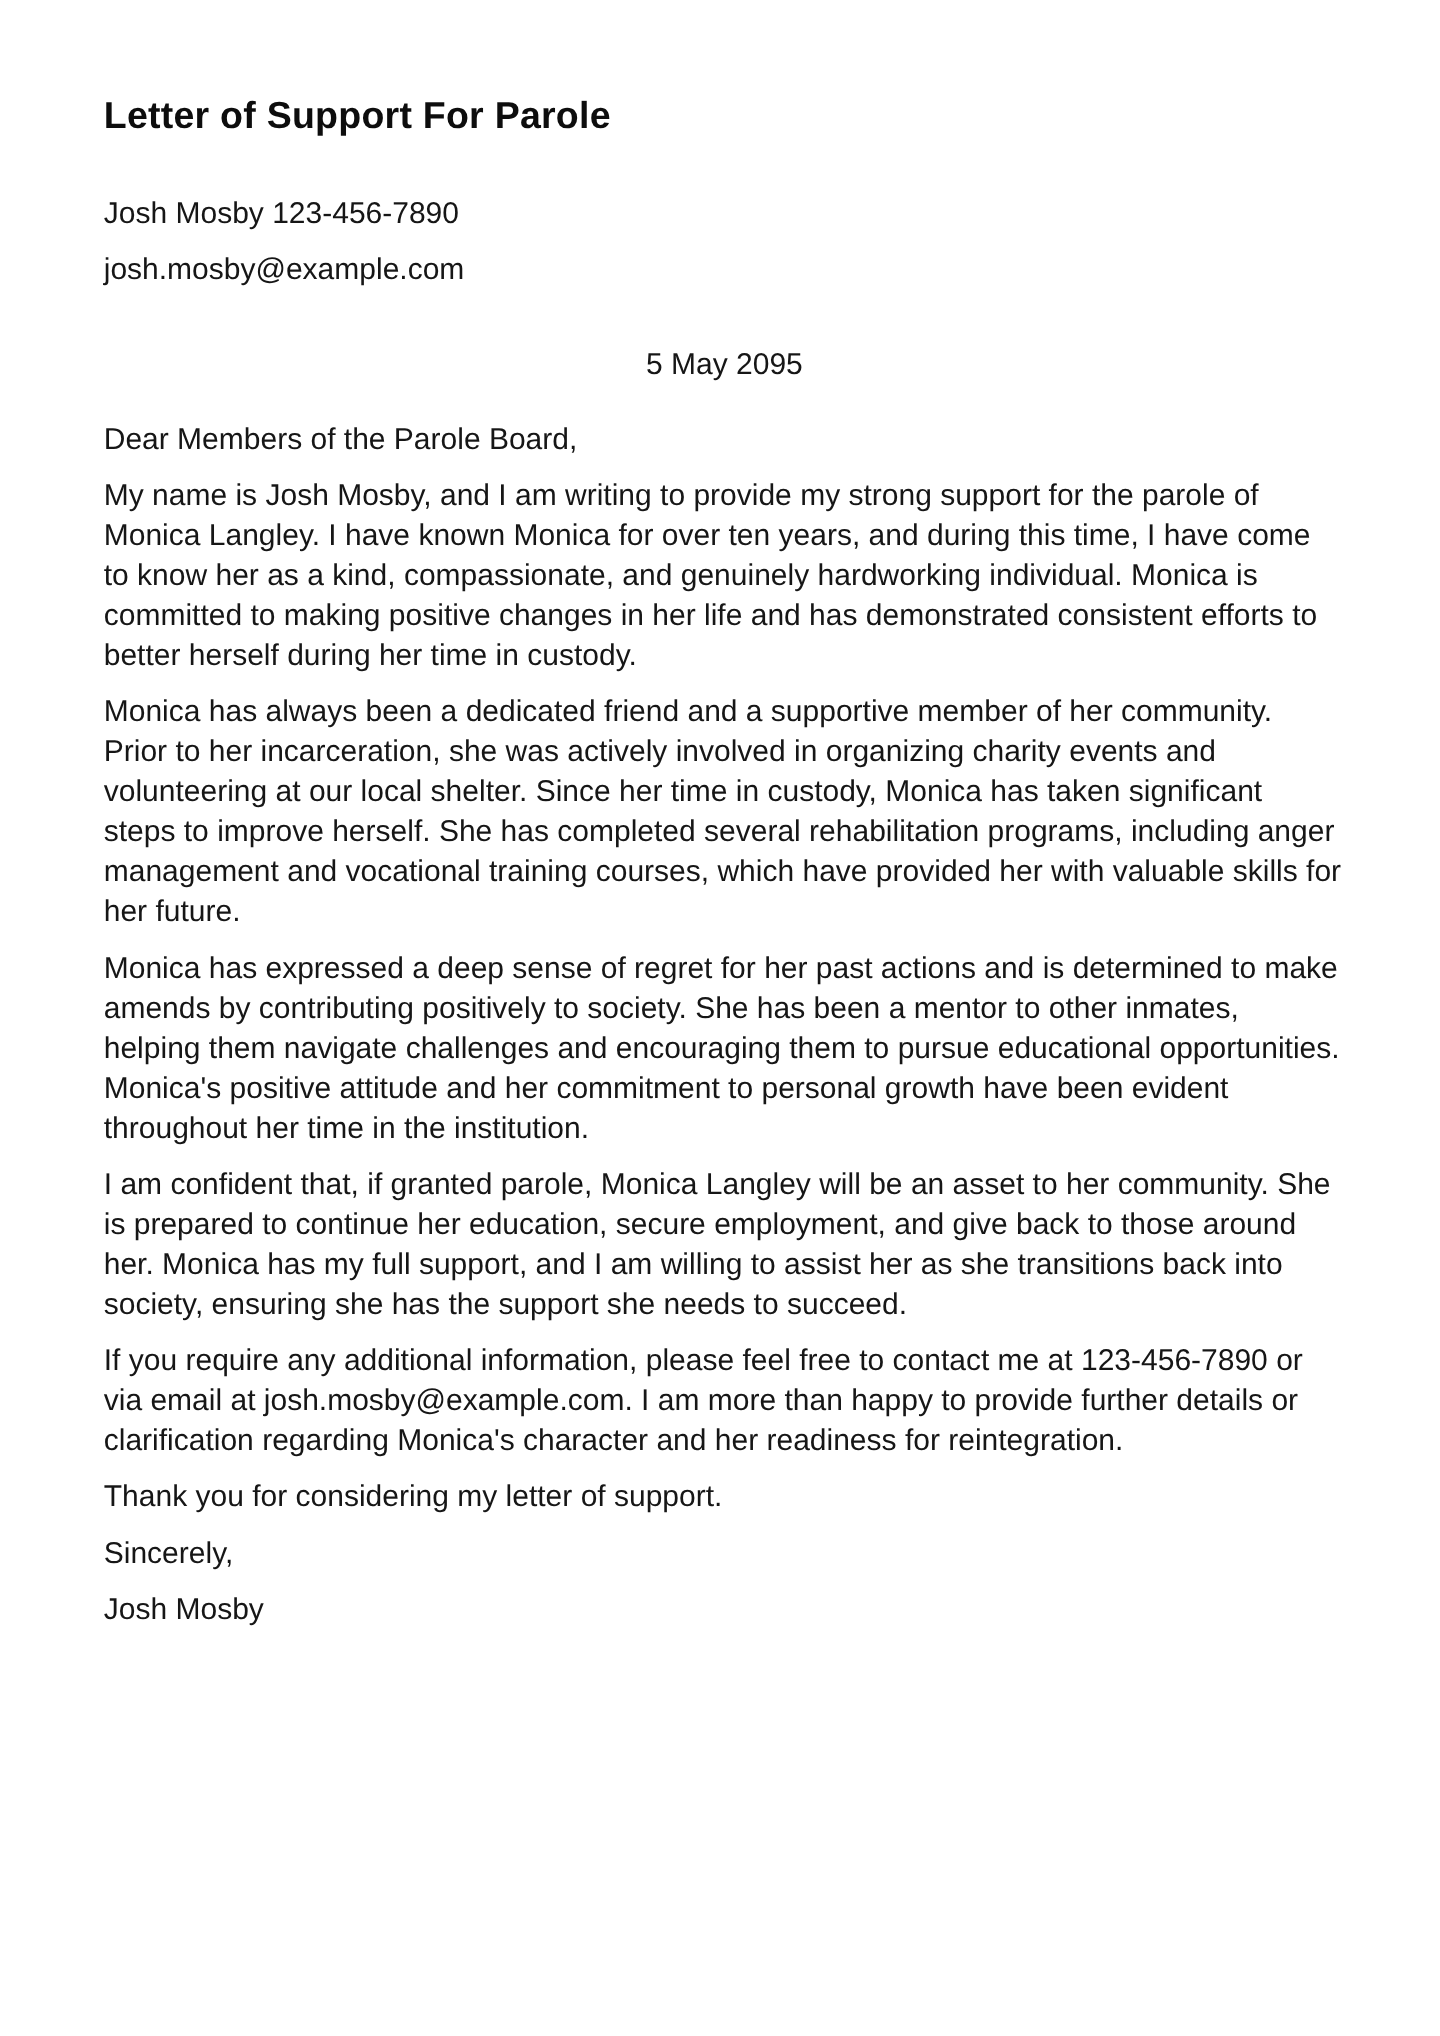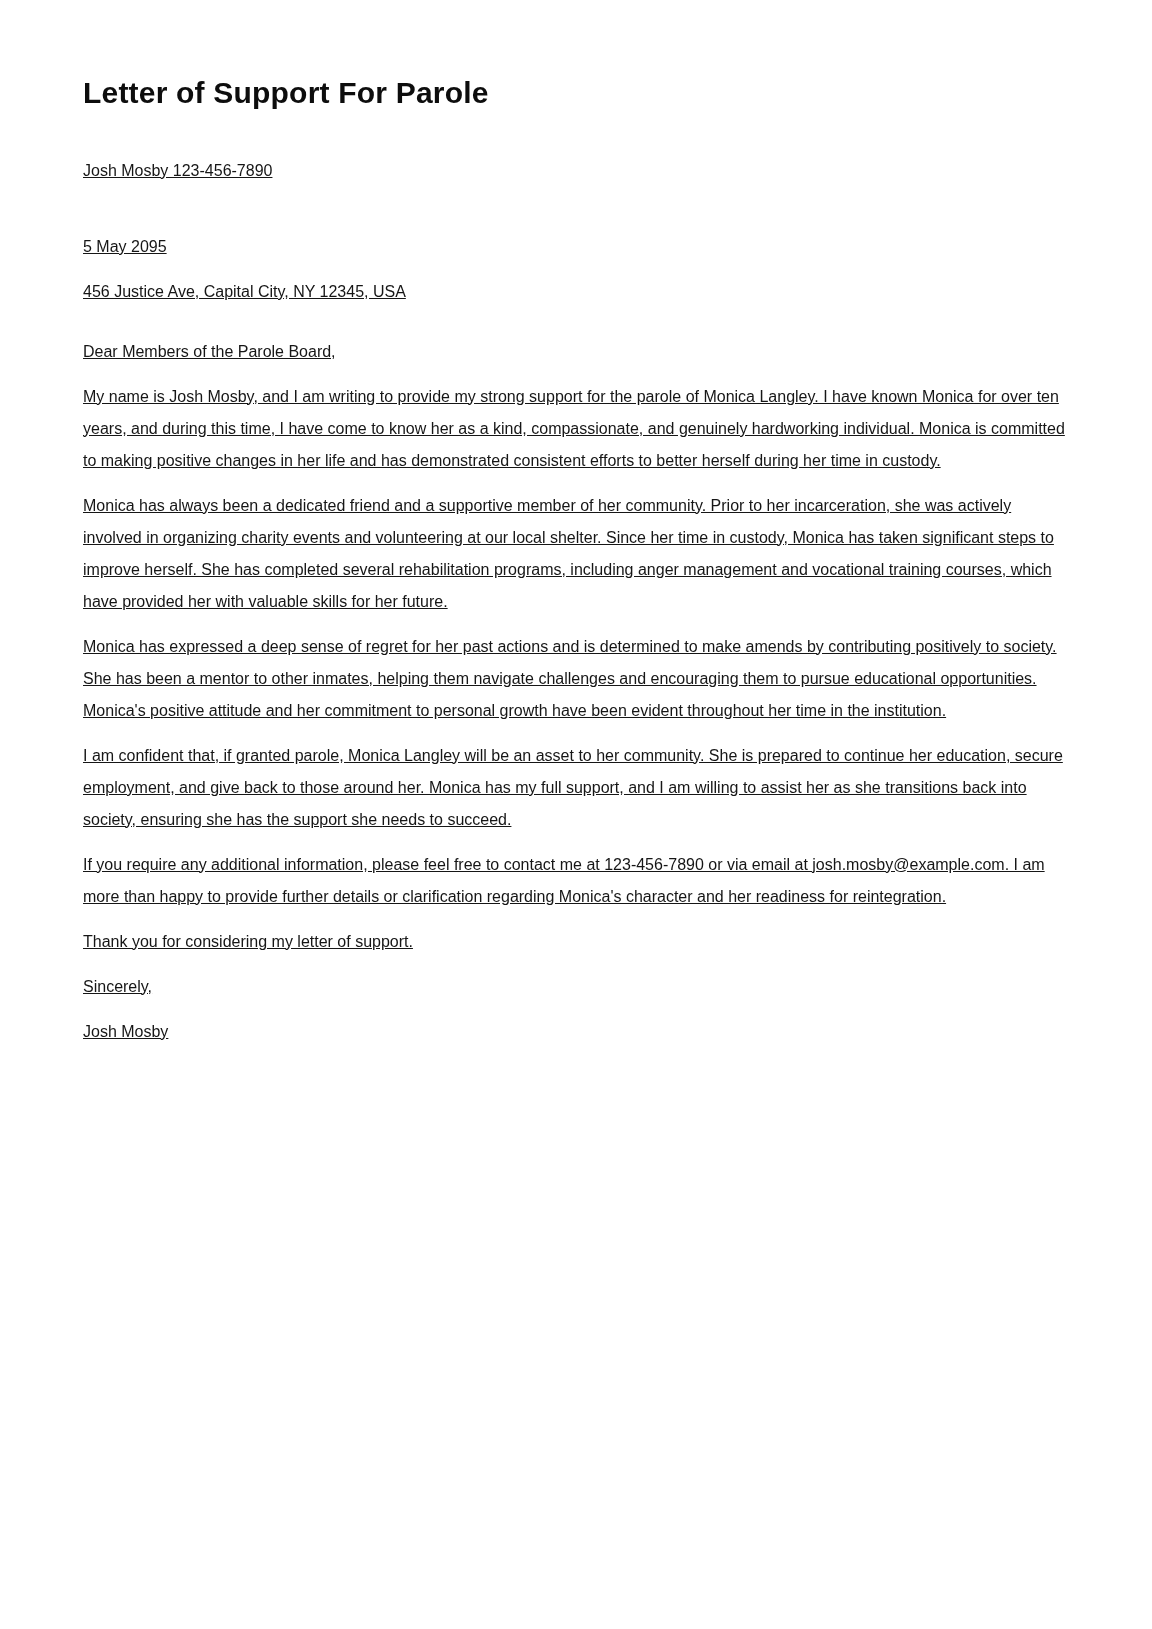--- a/index.html
+++ b/index.html
@@ -23,50 +23,50 @@
   }
   .doc-title {
     font-size: 30px;
     font-weight: 700;
     color: #0d0d0d;
     margin: 0 0 44px 0;
     line-height: 1.15;
     letter-spacing: 0.2px;
   }
   .line, .para {
-    font-size: 16px;
+    font-size: 24px;
     line-height: 32px;
     margin: 0 0 13px 0;
     font-weight: 400;
-    text-decoration: underline;
   }
   .gap-before {
     margin-top: 44px;
+    text-align: center;
   }
   .big-gap-before {
     margin-top: 28px;
   }
   .para {
     max-width: 990px;
   }
 </style>
 </head>
 <body>
 
 <div class="page">
 
   <h1 class="doc-title">Letter of Support For Parole</h1>
 
   <p class="line">Josh Mosby 123-456-7890</p>
 
+  <p class="line">josh.mosby@example.com</p>
 
   <p class="line gap-before">5 May 2095</p>
 
 
-  <p class="line">456 Justice Ave, Capital City, NY 12345, USA</p>
 
   <p class="line big-gap-before">Dear Members of the Parole Board,</p>
 
   <p class="para">My name is Josh Mosby, and I am writing to provide my strong support for the parole of Monica Langley. I have known Monica for over ten years, and during this time, I have come to know her as a kind, compassionate, and genuinely hardworking individual. Monica is committed to making positive changes in her life and has demonstrated consistent efforts to better herself during her time in custody.</p>
 
   <p class="para">Monica has always been a dedicated friend and a supportive member of her community. Prior to her incarceration, she was actively involved in organizing charity events and volunteering at our local shelter. Since her time in custody, Monica has taken significant steps to improve herself. She has completed several rehabilitation programs, including anger management and vocational training courses, which have provided her with valuable skills for her future.</p>
 
   <p class="para">Monica has expressed a deep sense of regret for her past actions and is determined to make amends by contributing positively to society. She has been a mentor to other inmates, helping them navigate challenges and encouraging them to pursue educational opportunities. Monica's positive attitude and her commitment to personal growth have been evident throughout her time in the institution.</p>
 
   <p class="para">I am confident that, if granted parole, Monica Langley will be an asset to her community. She is prepared to continue her education, secure employment, and give back to those around her. Monica has my full support, and I am willing to assist her as she transitions back into society, ensuring she has the support she needs to succeed.</p>

